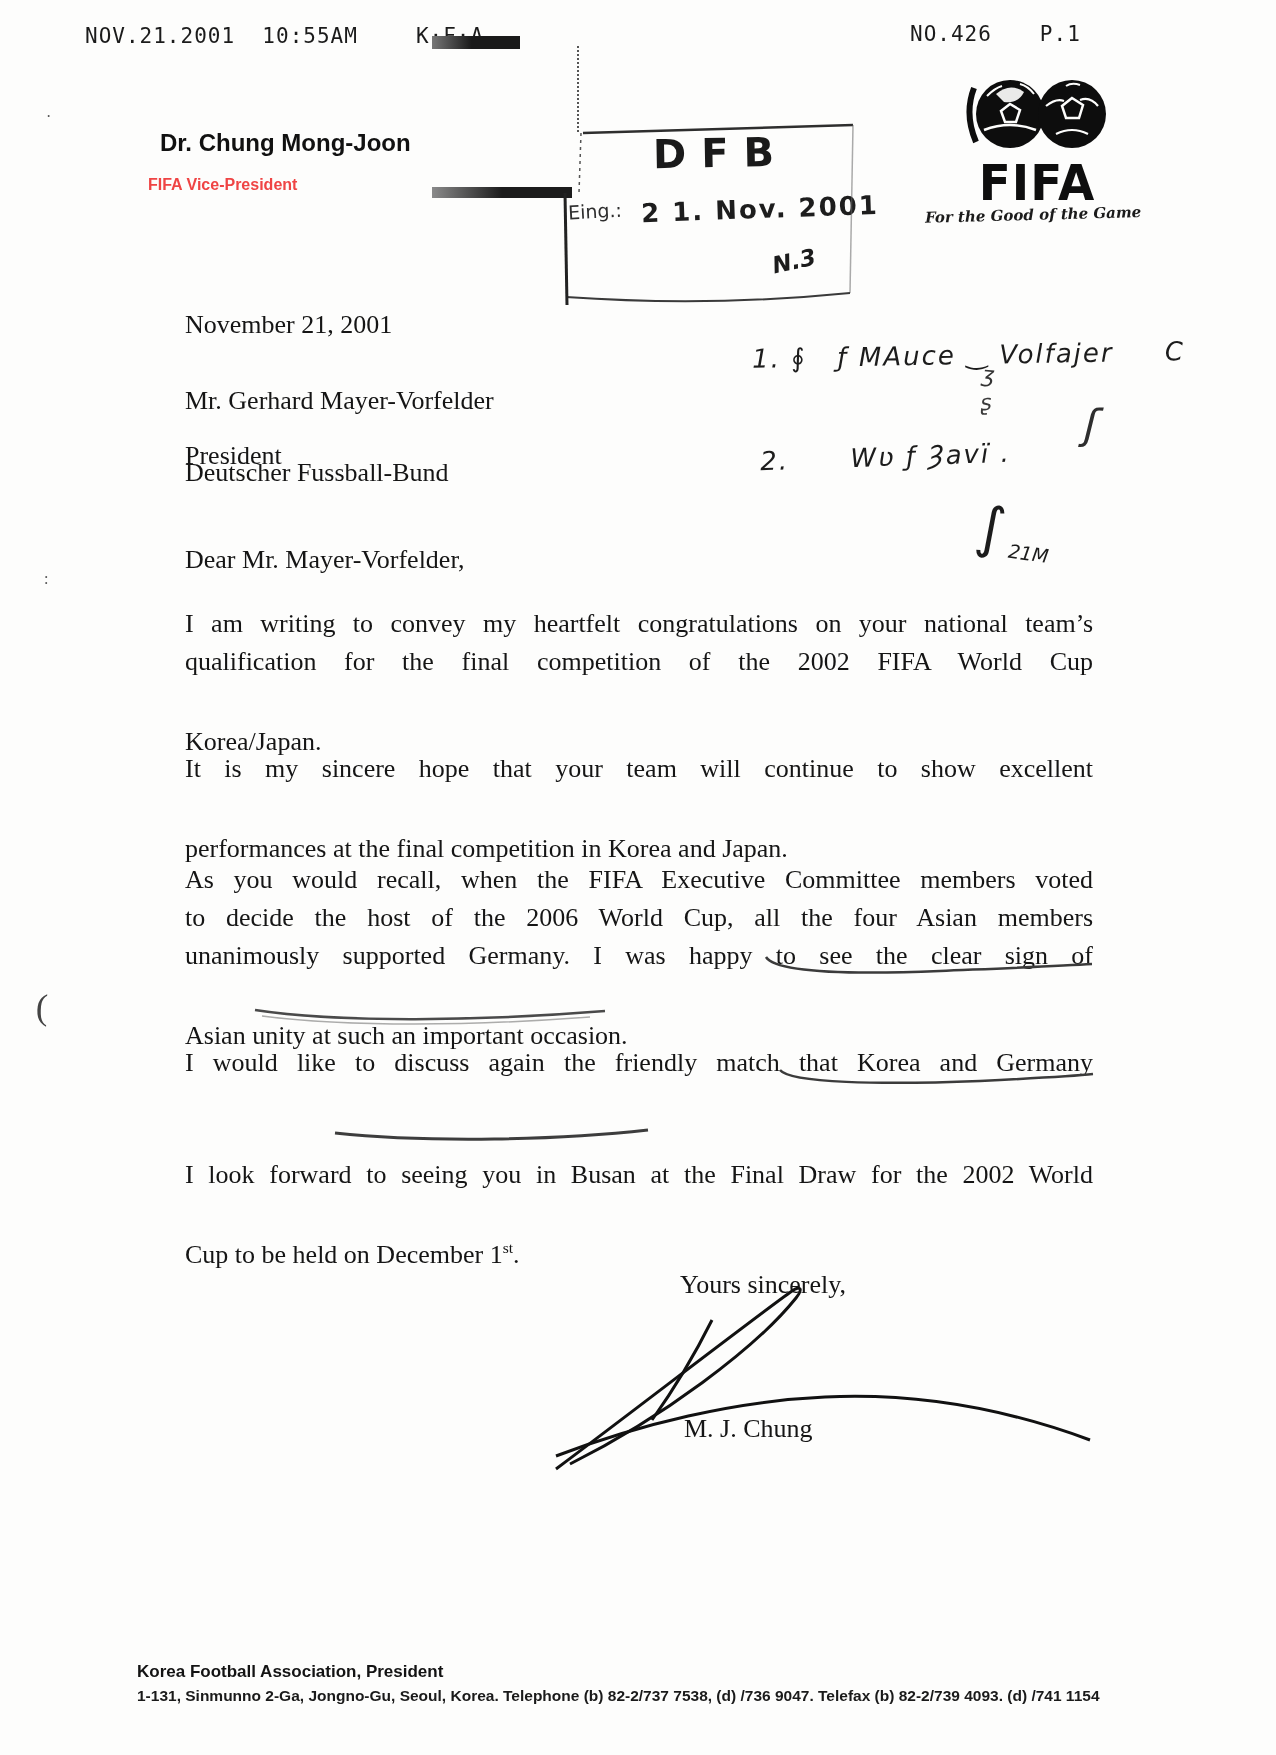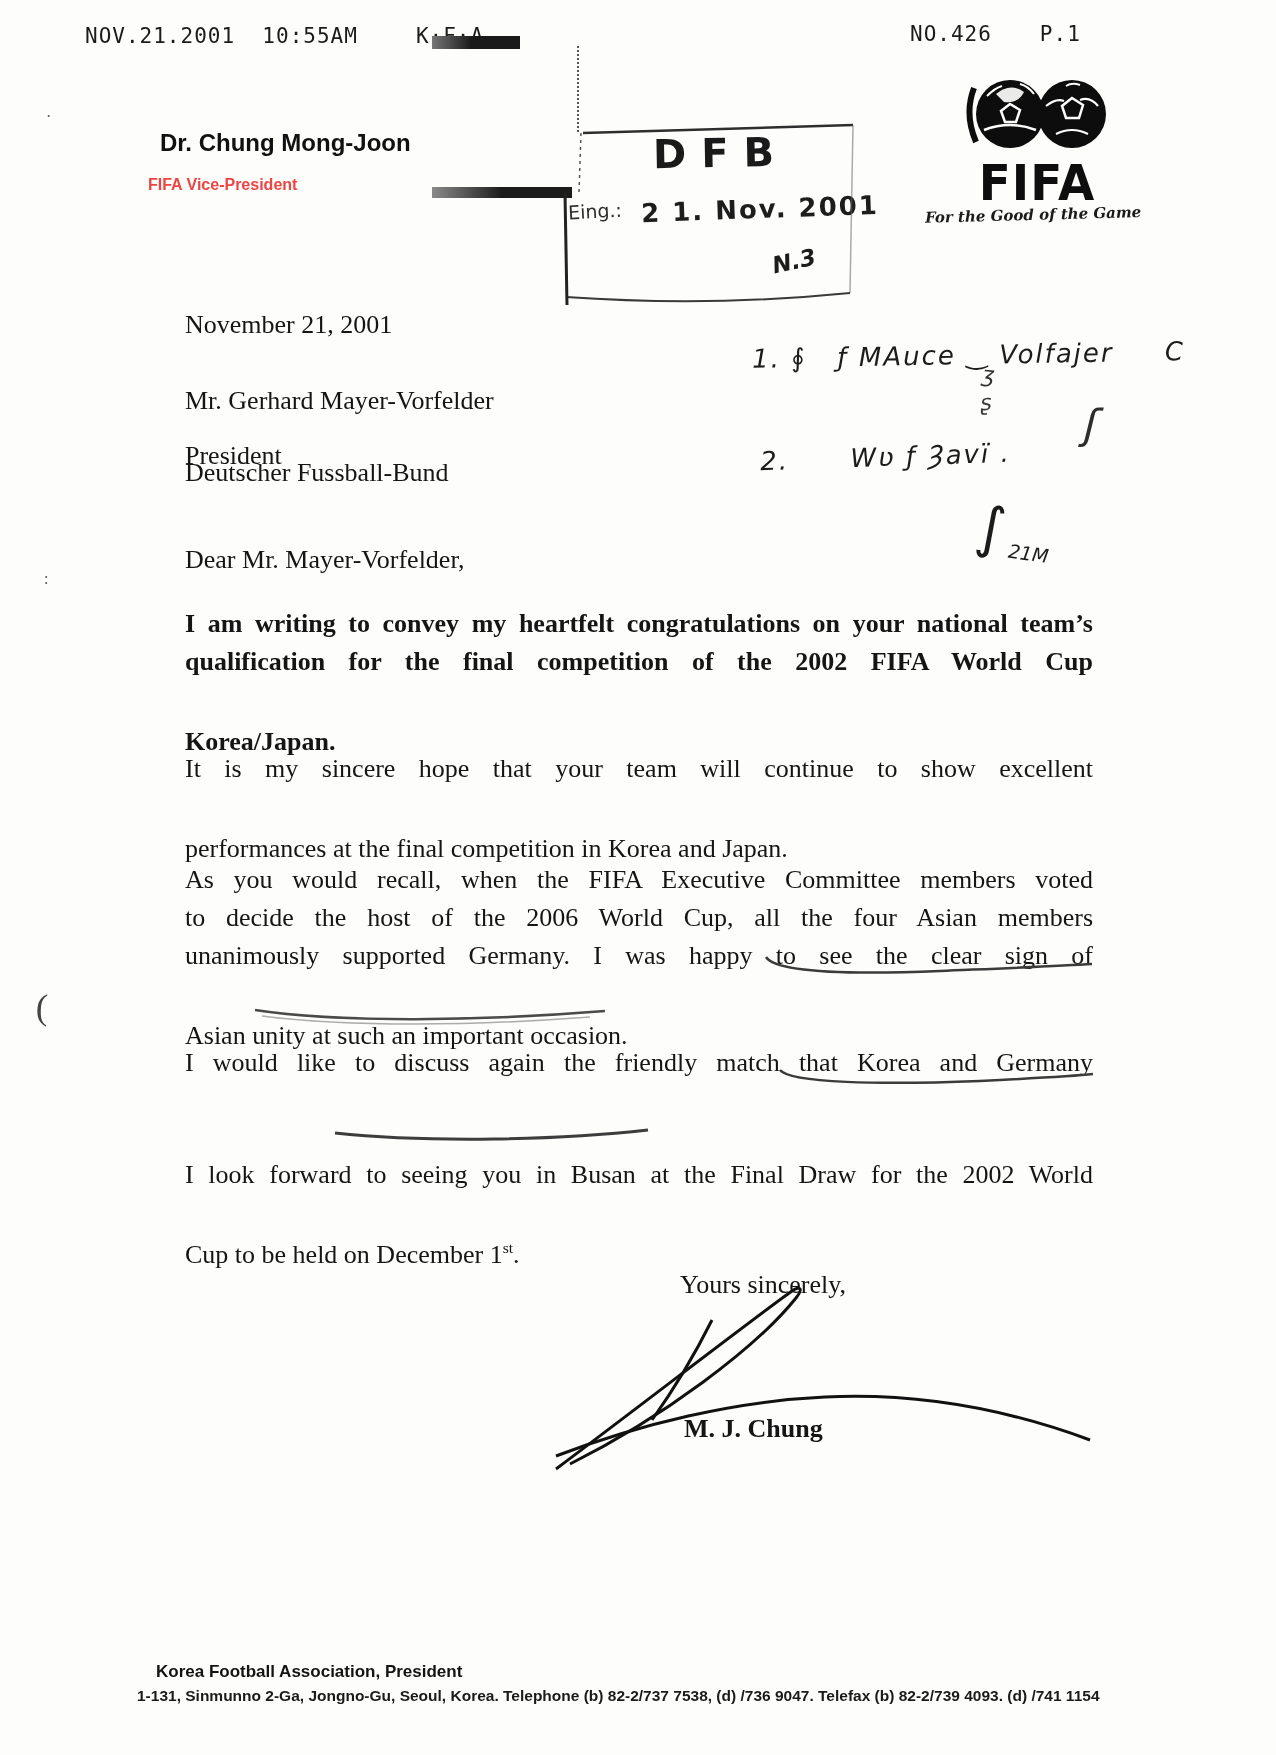--- a/index.html
+++ b/index.html
@@ -77,21 +77,21 @@
   <div class="abs fifa-tag" style="left:925px;top:206px;width:210px;">For the Good of the Game</div>
 
   <div class="abs btxt" style="left:185px;top:306px;text-align:right;">November 21, 2001</div>
 
   <div class="abs btxt" style="left:185px;top:382px;">Mr. Gerhard Mayer-Vorfelder</div>
   <div class="abs btxt" style="left:185px;top:437px;">President</div>
   <div class="abs btxt" style="left:185px;top:541px;">Dear Mr. Mayer-Vorfelder,</div>
 
   <div class="abs btxt" style="left:185px;top:454px;">Deutscher Fussball-Bund</div>
 
-  <div class="abs btxt para" style="left:185px;top:605px;font-weight:bold;">
+  <div class="abs btxt para" style="left:185px;top:605px;">
       <span class="jl">I am writing to convey my heartfelt congratulations on your national team’s</span>
       <span class="jl">qualification for the final competition of the 2002 FIFA World Cup</span>
       <span class="jl last">Korea/Japan.</span>
     </div>
   <div class="abs btxt para" style="left:185px;top:750px;">
       <span class="jl">It is my sincere hope that your team will continue to show excellent</span>
       <span class="jl last">performances at the final competition in Korea and Japan.</span>
     </div>
   <div class="abs btxt para" style="left:185px;top:861px;">
       <span class="jl">As you would recall, when the FIFA Executive Committee members voted</span>
@@ -101,33 +101,33 @@
     </div>
   <div class="abs btxt para" style="left:185px;top:1044px;">
       <span class="jl">I would like to discuss again the friendly match that Korea and Germany</span>
     </div>
   <div class="abs btxt para" style="left:185px;top:1156px;">
       <span class="jl">I look forward to seeing you in Busan at the Final Draw for the 2002 World</span>
       <span class="jl last">Cup to be held on December 1<sup>st</sup>.</span>
     </div>
 
   <div class="abs btxt" style="left:680px;top:1266px;">Yours sincerely,</div>
-  <div class="abs btxt" style="left:684px;top:1410px;font-weight:bold;">M. J. Chung</div>
+  <div class="abs btxt" style="left:684px;top:1410px;">M. J. Chung</div>
 
   <div class="abs hand" style="left:752px;top:340px;font-size:26px;letter-spacing:2px;transform:rotate(-1deg);">1. ∮   ƒ MAuce ‿ Volfajer     C</div>
   <div class="abs hand" style="left:760px;top:442px;font-size:26px;letter-spacing:2px;transform:rotate(-2deg);">2.      Wʋ ƒ Ȝavï .</div>
   <div class="abs" style="left:976px;top:498px;transform:rotate(8deg);">
     <span class="hand" style="font-size:56px;">∫</span>
     <span class="hand" style="font-size:19px;position:relative;top:8px;left:2px;">21M</span>
   </div>
   <div class="abs hand" style="left:982px;top:362px;font-size:22px;color:#333;transform:rotate(5deg);">ʒ</div>
   <div class="abs hand" style="left:980px;top:390px;font-size:22px;color:#3a3a3a;transform:rotate(-4deg);">ʂ</div>
   <div class="abs hand" style="left:1084px;top:400px;font-size:42px;color:#2e2e2e;transform:rotate(3deg);">ʃ</div>
 
-  <div class="abs foot1" style="left:137px;top:1662px;margin-left:19px;">Korea Football Association, President</div>
+  <div class="abs foot1" style="left:137px;top:1662px;">Korea Football Association, President</div>
   <div class="abs foot2" style="left:137px;top:1687px;">1-131, Sinmunno 2-Ga, Jongno-Gu, Seoul, Korea. Telephone (b) 82-2/737 7538, (d) /736 9047. Telefax (b) 82-2/739 4093. (d) /741 1154</div>
 
   <svg class="overlay" width="1276" height="1755" viewBox="0 0 1276 1755">
 
     <path d="M583 133 L853 125" stroke="#2e2e2e" stroke-width="2.5" fill="none"></path>
     <path d="M853 125 L850 293" stroke="#666" stroke-width="1.5" opacity="0.55" fill="none"></path>
     <path d="M566 297 Q710 307 850 293" stroke="#3a3a3a" stroke-width="2" fill="none"></path>
     <path d="M565 193 L567 305" stroke="#222" stroke-width="3" fill="none"></path>
     <path d="M581 133 L579 193" stroke="#555" stroke-width="1.5" stroke-dasharray="3,4" fill="none"></path>
 

